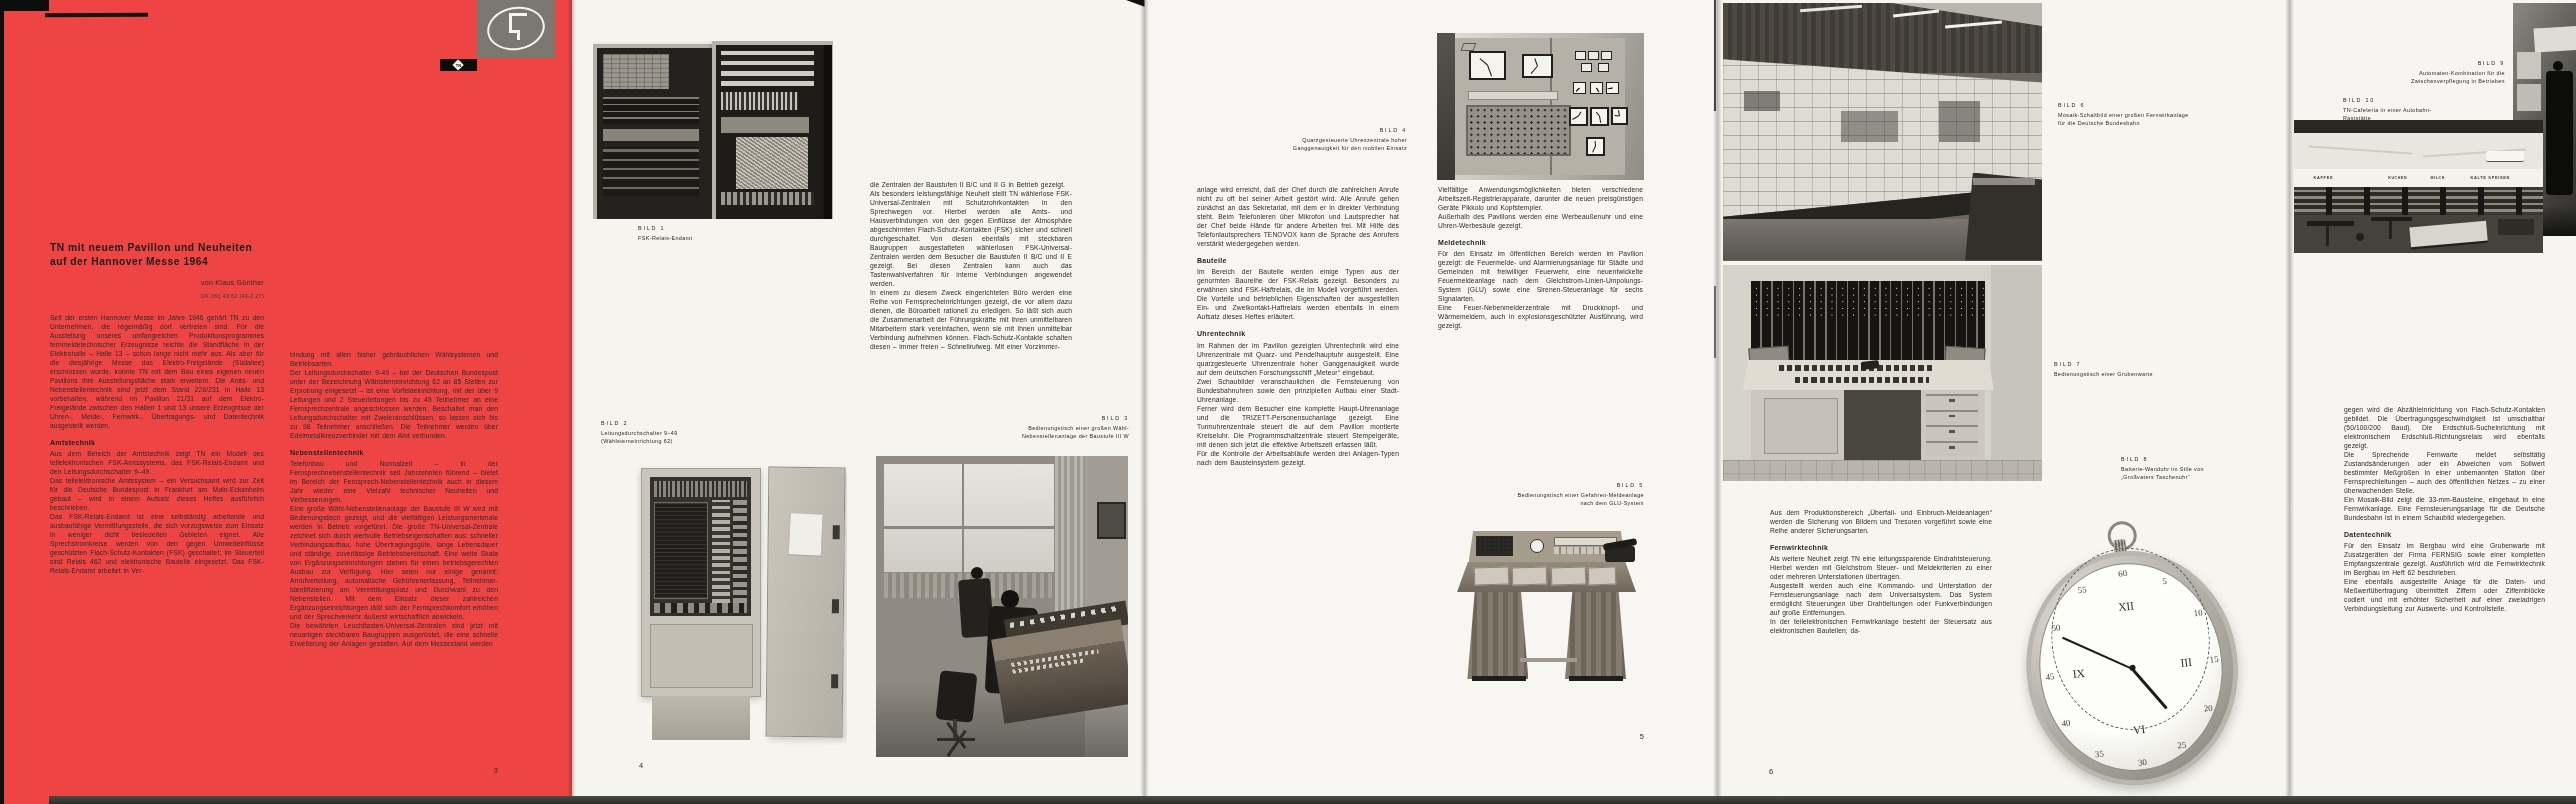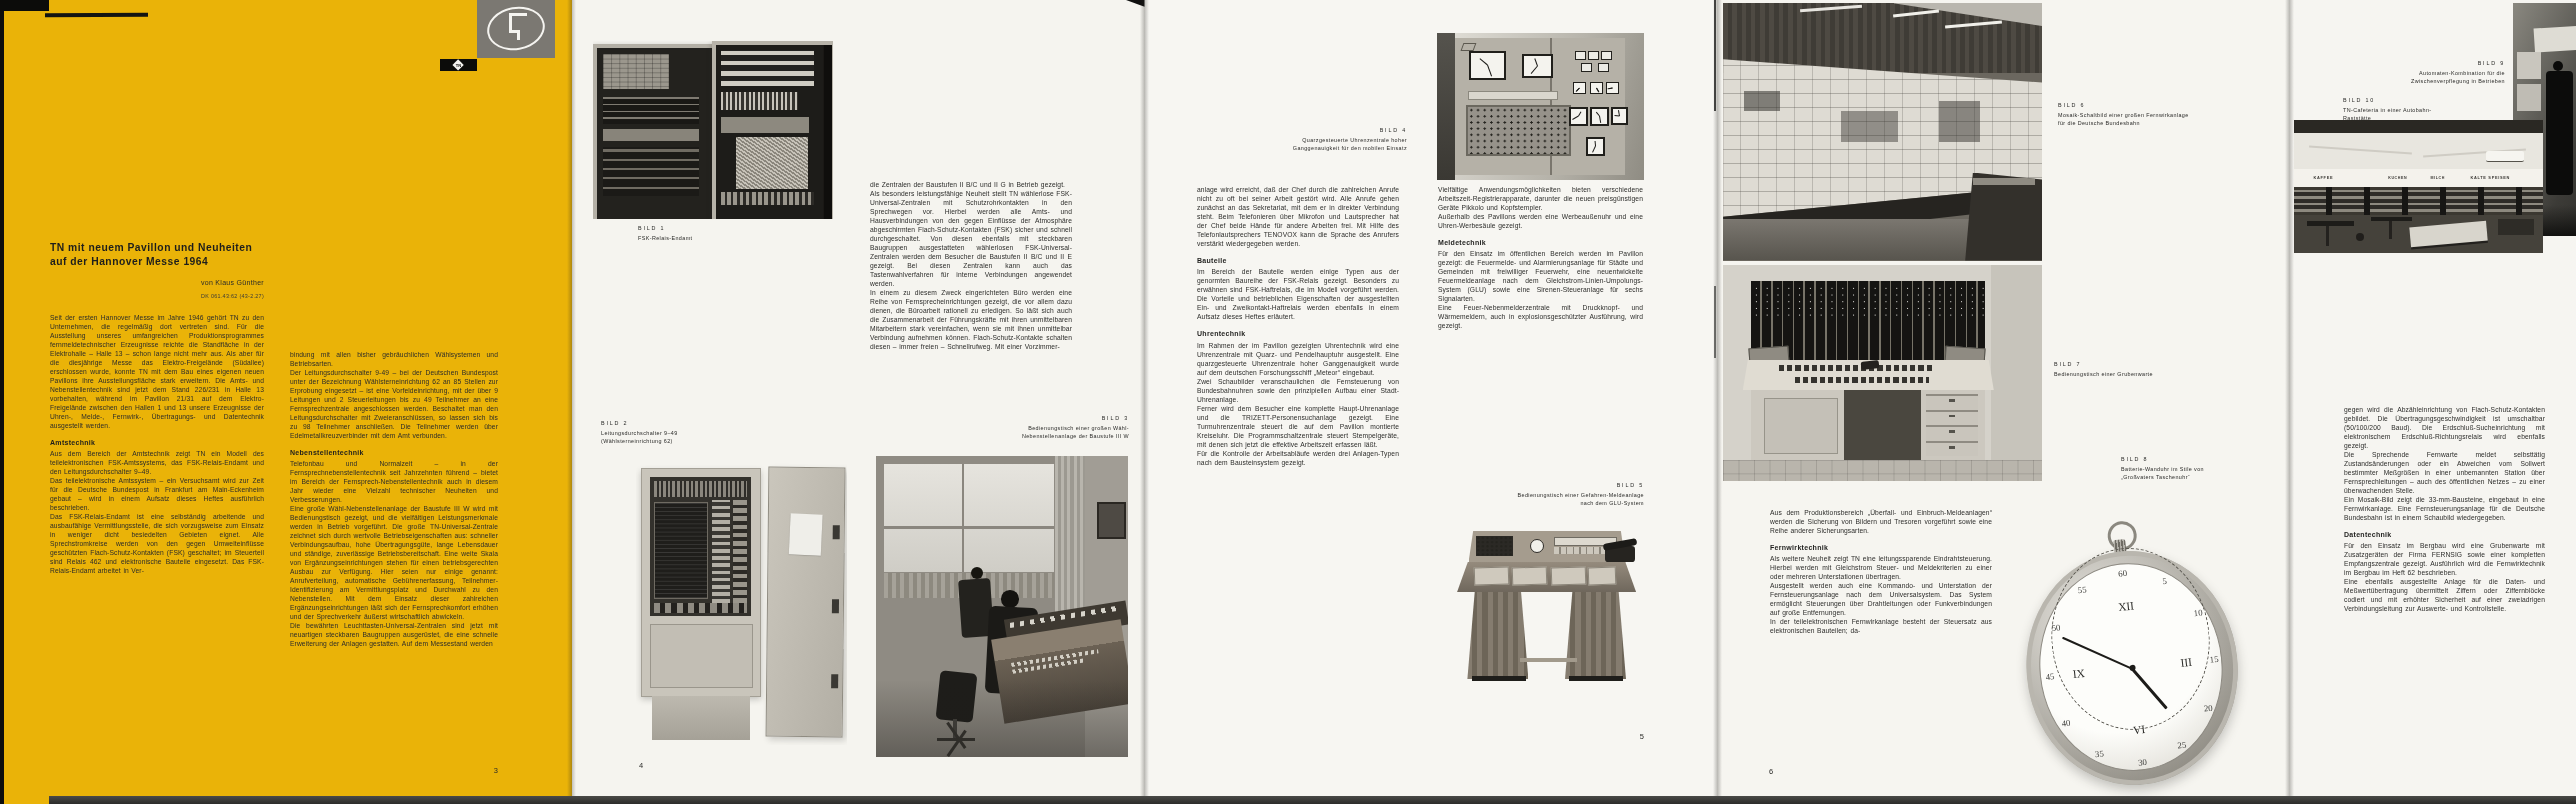--- a/index.html
+++ b/index.html
@@ -57,21 +57,21 @@
   .wn8{left:34px;top:195px}.wn9{left:23px;top:147px}.wn10{left:34px;top:99px}.wn11{left:64px;top:64px}
   .rom{position:absolute;transform:translate(-50%,-50%);font-size:11.3px;color:#2e2e2b;font-family:"Liberation Serif","DejaVu Serif",serif;}
   .w-hand{position:absolute;left:106px;top:147px;height:2.1px;background:#1d1c19;transform-origin:0 50%;border-radius:1px;}
   .w-cap{position:absolute;left:103px;top:144px;width:6.2px;height:6.2px;border-radius:50%;background:#1d1c19;}
 </style>
 </head>
 <body>
 
 <div class="canvas">
 
-  <section class="page" style="left:0;width:572px;background:#eab308;">
+  <section class="page" style="left:0;width:572px;background:#ef4444;">
     <div class="abs" style="left:0;top:0;width:3.6px;height:804px;background:#0e0e0c;"></div>
     <div class="abs" style="left:0;top:0;width:49px;height:11.3px;background:#0c0c0a;"></div>
     <div class="abs" style="left:45px;top:13.4px;width:103px;height:4.1px;background:#141412;transform:rotate(-.4deg);"></div>
 
     <div class="tn-emblem">
       <div class="tn-ellipse"></div>
       <div class="tn-g1"></div>
       <div class="tn-g2"></div>
       <div class="tn-g3"></div>
       <div class="tn-g4"></div>

